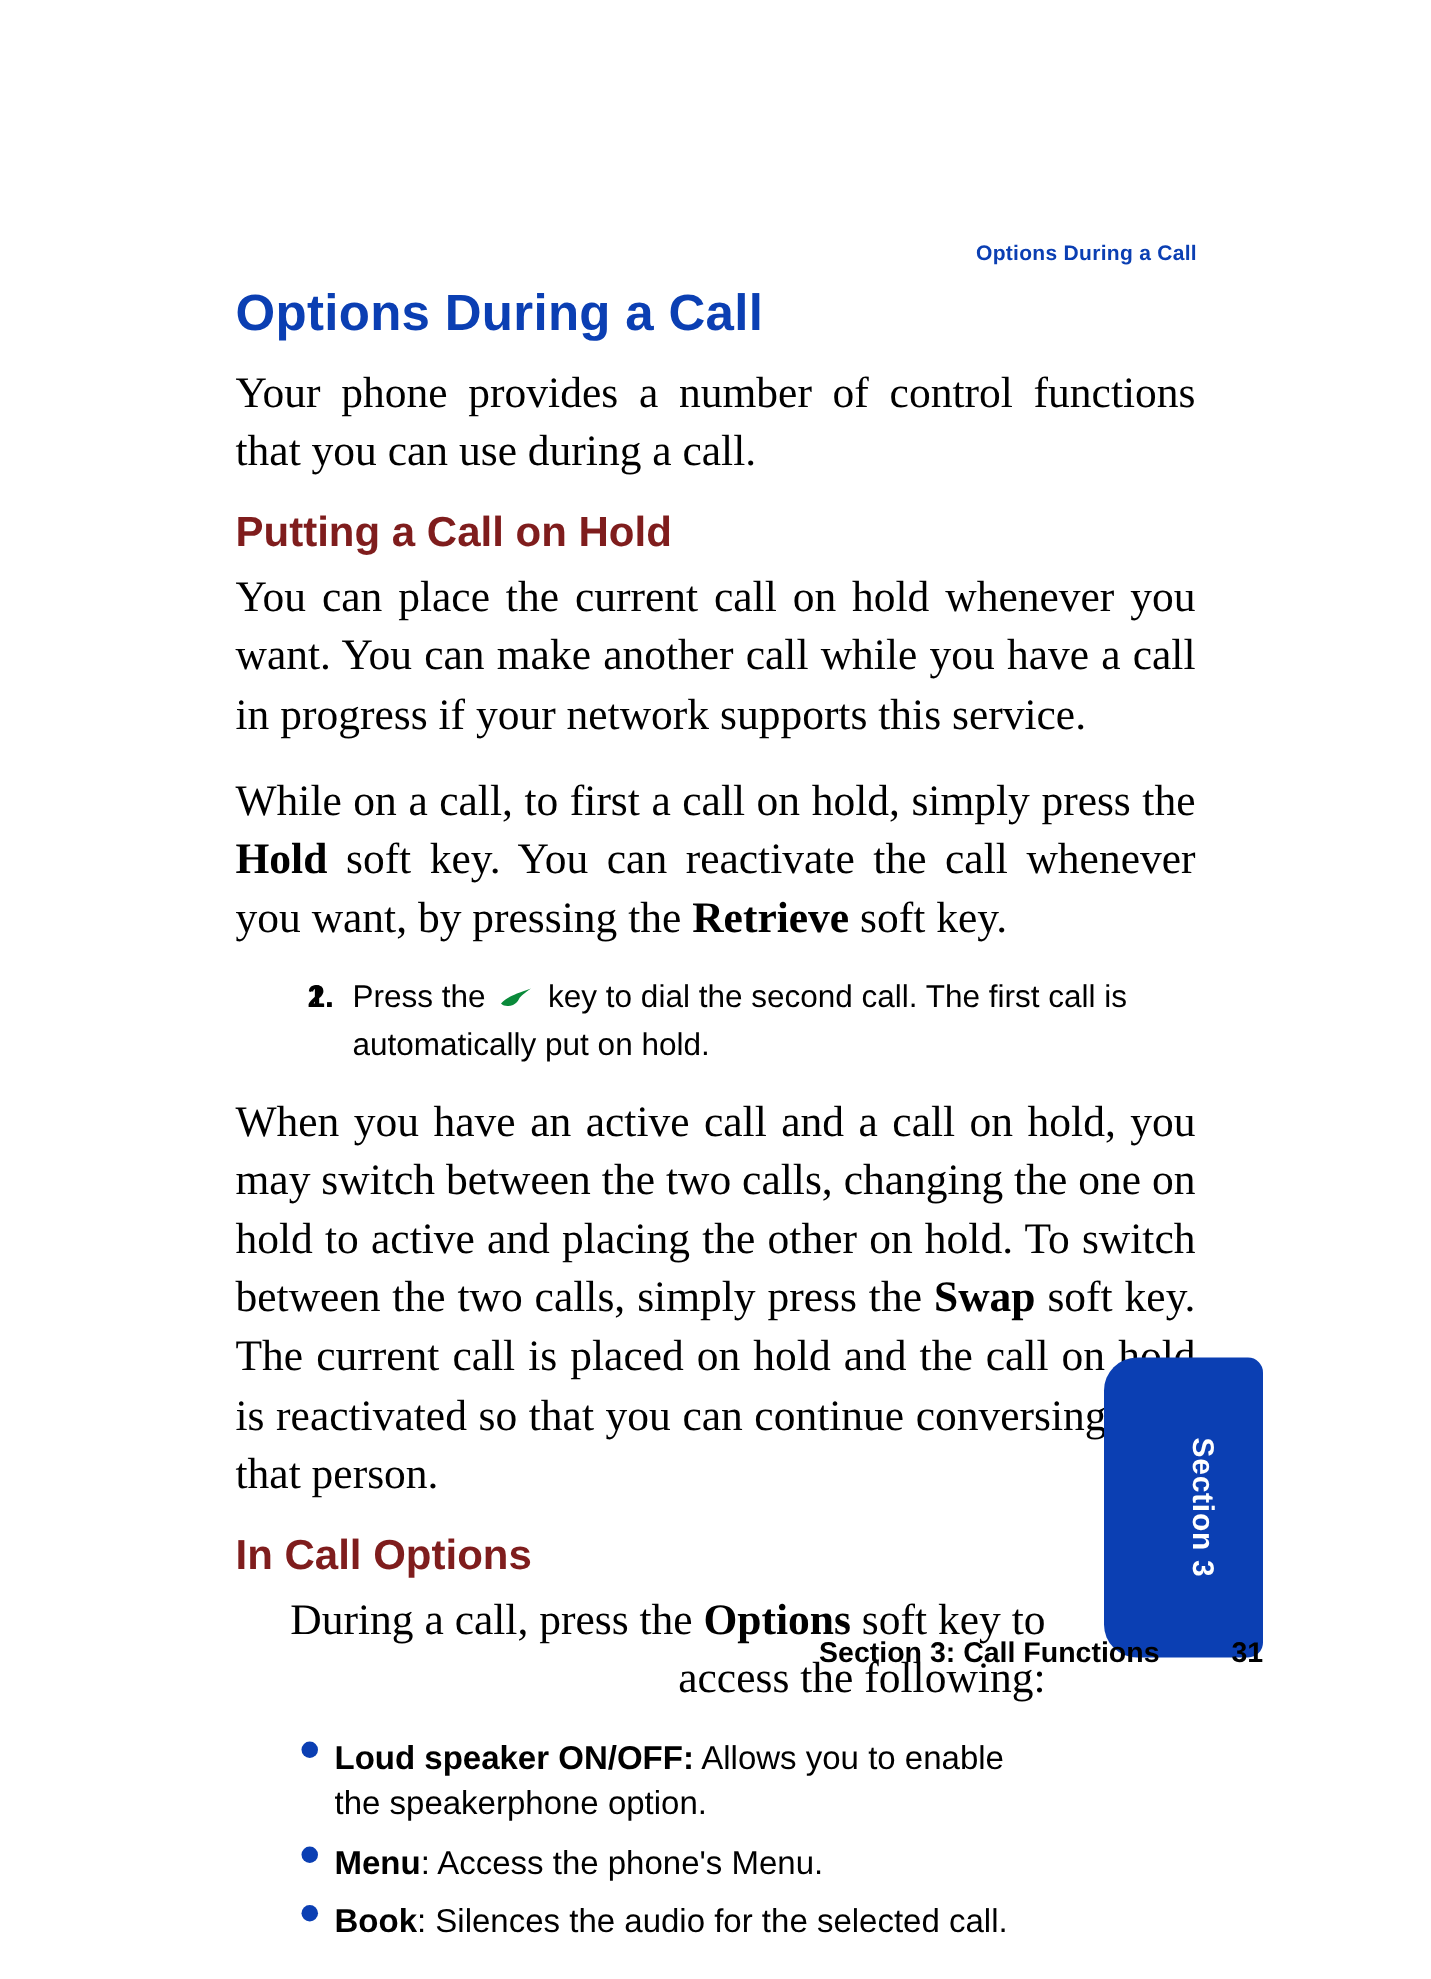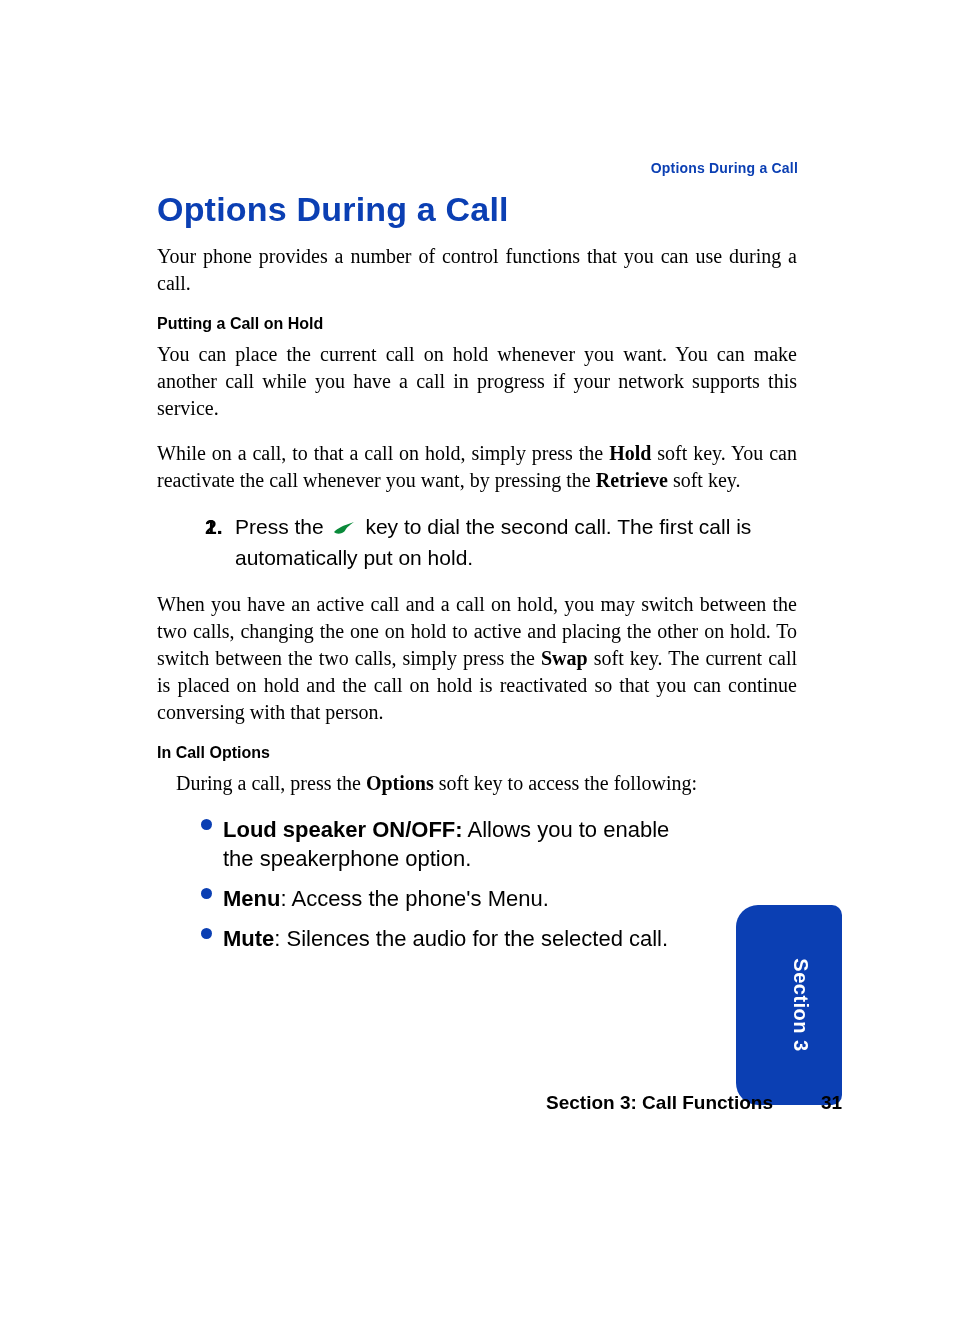--- a/index.html
+++ b/index.html
@@ -38,31 +38,31 @@
     font-family: "Arial Narrow", Arial, Helvetica, sans-serif;
     font-stretch: condensed;
     font-weight: 700;
     font-size: 34px;
     color: #0b3fb3;
     margin: 0 0 14px 0;
     letter-spacing: 0.2px;
   }
   .body-serif {
     font-family: "Palatino Linotype", Palatino, Georgia, serif;
-    font-size: 20px;
+    font-size: 29px;
     line-height: 1.35;
     margin: 0 0 18px 0;
     text-align: justify;
   }
   .h2 {
     font-family: "Arial Narrow", Arial, Helvetica, sans-serif;
     font-stretch: condensed;
     font-weight: 700;
-    font-size: 16px;
-    color: #000000;
+    font-size: 28px;
+    color: #7f1d1d;
     margin: 8px 0 8px 0;
   }
   .ol {
     padding-left: 78px;
     margin: 0 0 18px 0;
   }
   .ol .li {
     position: relative;
     font-family: Arial, Helvetica, sans-serif;
     font-size: 21px;
@@ -153,21 +153,21 @@
 
     <h1 class="h1">Options During a Call</h1>
 
     <p class="body-serif">Your phone provides a number of control functions that you can use during a call.</p>
 
     <h2 class="h2">Putting a Call on Hold</h2>
 
     <p class="body-serif">You can place the current call on hold whenever you want. You can make another call while you have a call in progress if your network supports this service.</p>
 
     <p class="body-serif">
-      <span>While on a call, to that a call on hold, simply press the </span><span class="bold">Hold</span><span> soft key. You can reactivate the call whenever you want, by pressing the </span><span class="bold">Retrieve</span><span> soft key.</span>
+      <span>While on a call, to first a call on hold, simply press the </span><span class="bold">Hold</span><span> soft key. You can reactivate the call whenever you want, by pressing the </span><span class="bold">Retrieve</span><span> soft key.</span>
     </p>
 
 
     <div class="ol">
       <div class="li">
         <span class="num">1.</span>
       </div>
       <div class="li">
         <span class="num">2.</span>
         <span>Press the </span><span class="call-icon"><svg width="26" height="16" viewBox="0 0 26 16">
@@ -190,21 +190,21 @@
       <div class="bi" style="width:450px;">
         <span class="dot"></span>
         <span class="bold">Loud speaker ON/OFF:</span><span> Allows you to enable the speakerphone option.</span>
       </div>
       <div class="bi">
         <span class="dot"></span>
         <span class="bold">Menu</span><span>: Access the phone's Menu.</span>
       </div>
       <div class="bi">
         <span class="dot"></span>
-        <span class="bold">Mute</span><span>: Silences the audio for the selected call.</span>
+        <span class="bold">Book</span><span>: Silences the audio for the selected call.</span>
       </div>
     </div>
 
   </div>
 
   <div class="side-tab">
     <div class="tab-text">Section 3</div>
   </div>
 
   <div class="footer-line">

